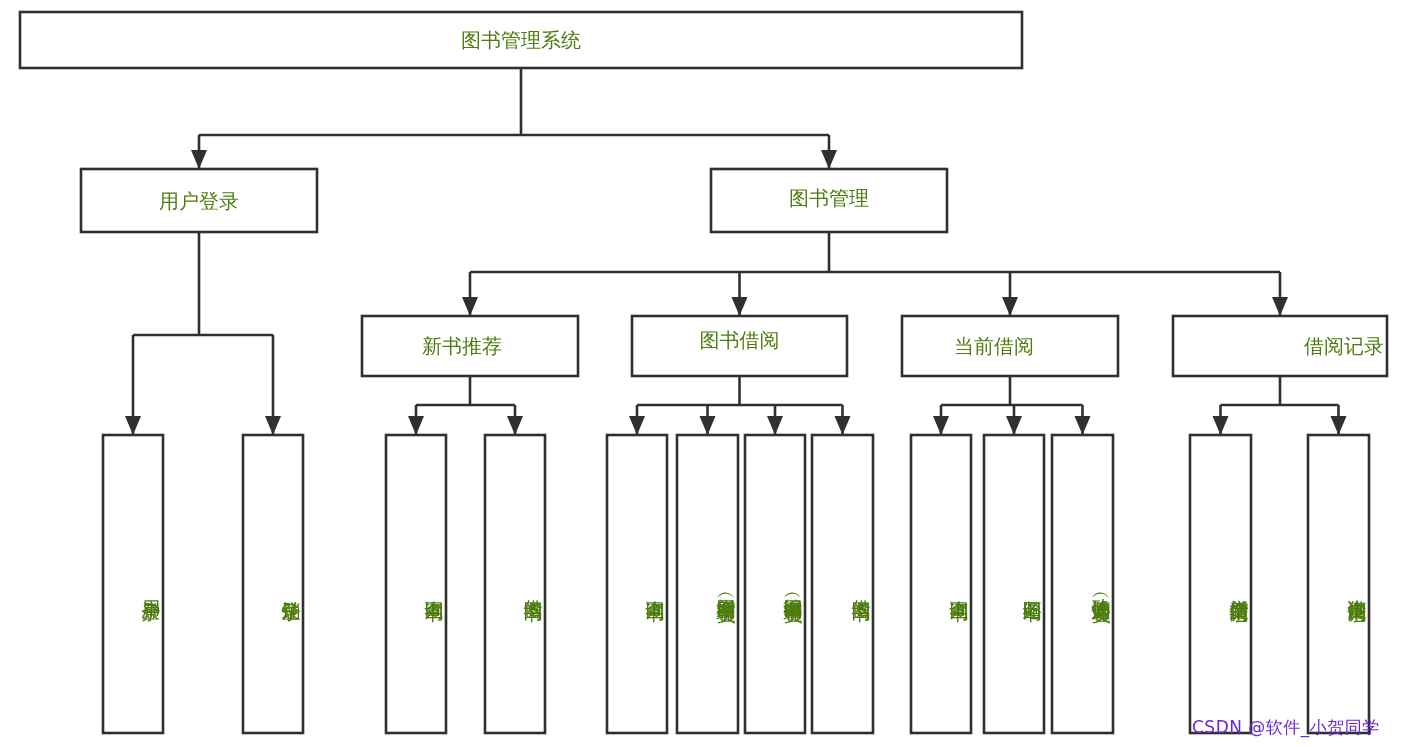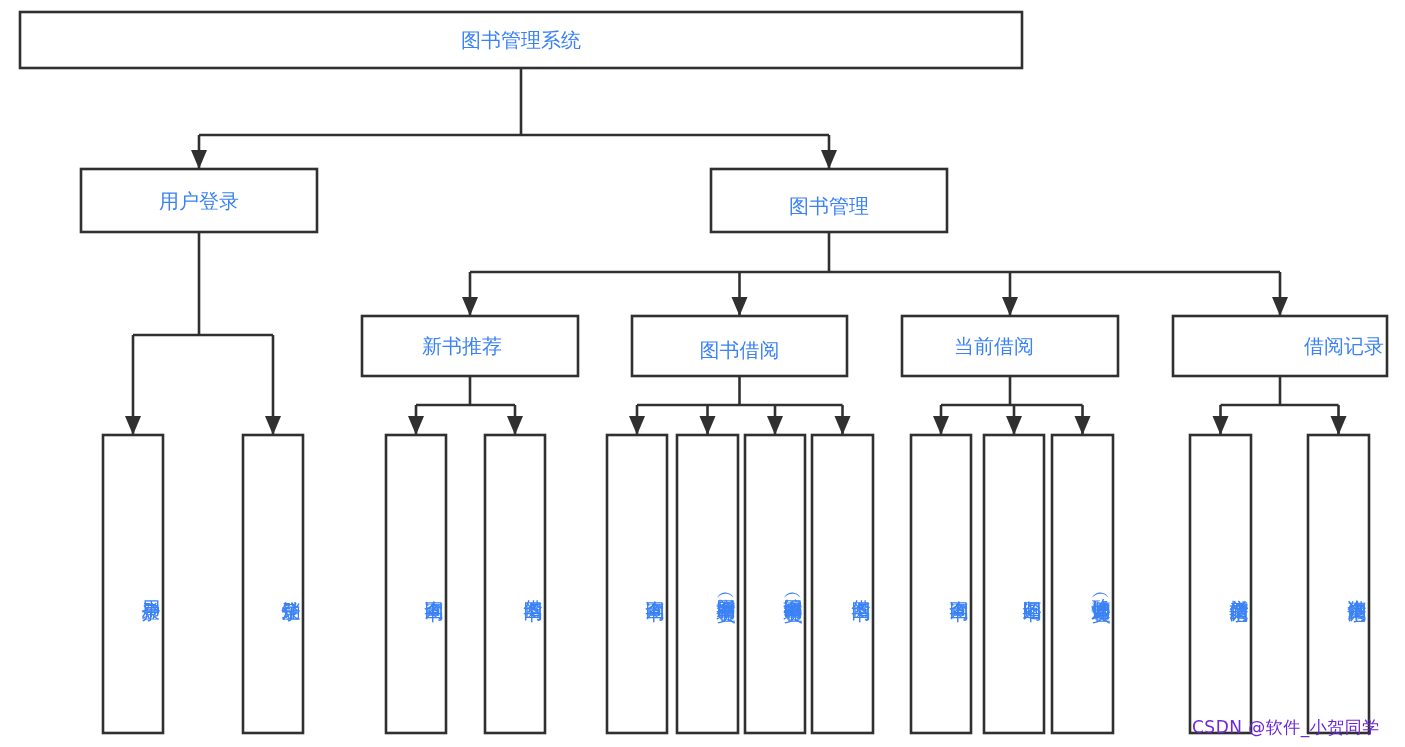--- a/index.html
+++ b/index.html
@@ -39,21 +39,21 @@
   }
   .arrow-head {
     fill: #303030;
     stroke: none;
   }
   .node-label {
     position: absolute;
     display: flex;
     align-items: center;
     justify-content: center;
-    color: #3b82f6;
+    color: #4d7c0f;
     text-align: center;
     box-sizing: border-box;
     pointer-events: none;
     white-space: nowrap;
   }
   .label-h {
     font-size: 20px;
     line-height: 1.2;
   }
   .label-v {
@@ -153,23 +153,23 @@
         <rect x="911" y="435" width="60" height="298" class="node-box"></rect>
         <rect x="984" y="435" width="60" height="298" class="node-box"></rect>
         <rect x="1052" y="435" width="61" height="298" class="node-box"></rect>
         <rect x="1190" y="435" width="61" height="298" class="node-box"></rect>
         <rect x="1308" y="435" width="61" height="298" class="node-box"></rect>
       </g>
   </svg>
   <div id="labels-layer">
       <div class="node-label label-h" style="left: 20px; top: 12px; width: 1002px; height: 56px;">图书管理系统</div>
       <div class="node-label label-h" style="left: 81px; top: 169px; width: 236px; height: 63px;">用户登录</div>
-      <div class="node-label label-h" style="left: 711px; top: 169px; width: 236px; height: 58px; margin-top: 8px;">图书管理</div>
+      <div class="node-label label-h" style="left: 711px; top: 169px; width: 236px; height: 58px;">图书管理</div>
       <div class="node-label label-h" style="left: 362px; top: 316px; width: 200px; height: 60px;">新书推荐</div>
-      <div class="node-label label-h" style="left: 632px; top: 320px; width: 215px; height: 60px;">图书借阅</div>
+      <div class="node-label label-h" style="left: 632px; top: 310px; width: 215px; height: 60px;">图书借阅</div>
       <div class="node-label label-h" style="left: 902px; top: 316px; width: 184px; height: 60px;">当前借阅</div>
       <div class="node-label label-h" style="left: 1237px; top: 316px; width: 214px; height: 60px; border-radius: 8px;">借阅记录</div>
       <div class="node-label label-v" style="left: 103px; top: 435px; width: 60px; height: 298px;">用户登录</div>
       <div class="node-label label-v" style="left: 243px; top: 435px; width: 60px; height: 298px;">注销登录</div>
       <div class="node-label label-v" style="left: 386px; top: 435px; width: 60px; height: 298px;">查询图书</div>
       <div class="node-label label-v" style="left: 485px; top: 435px; width: 60px; height: 298px;">借阅图书</div>
       <div class="node-label label-v" style="left: 607px; top: 435px; width: 60px; height: 298px;">查询图书</div>
       <div class="node-label label-v" style="left: 677px; top: 435px; width: 61px; height: 298px;">新增图书（管理员）</div>
       <div class="node-label label-v" style="left: 745px; top: 435px; width: 60px; height: 298px;">编辑图书（管理员）</div>
       <div class="node-label label-v" style="left: 812px; top: 435px; width: 61px; height: 298px;">借阅图书</div>

